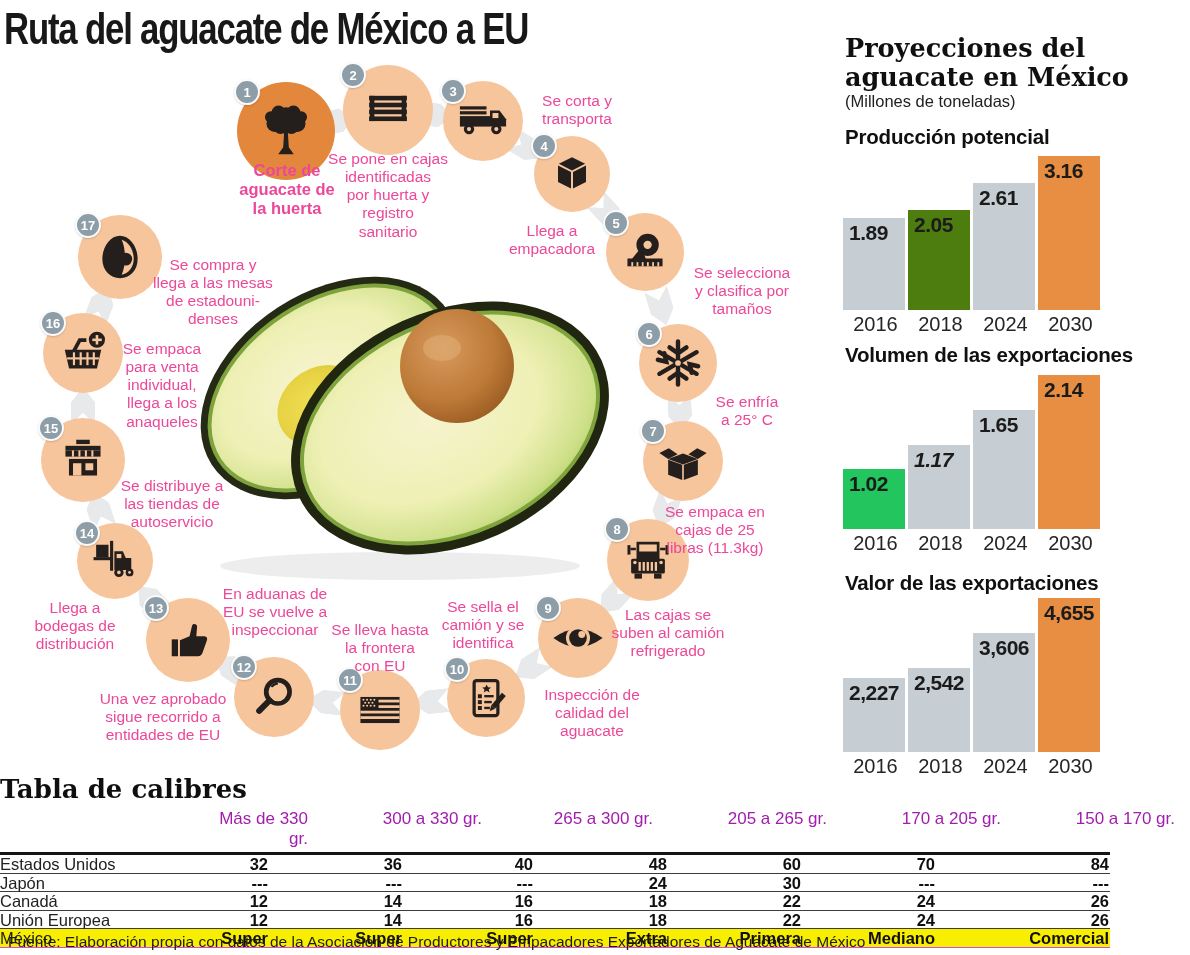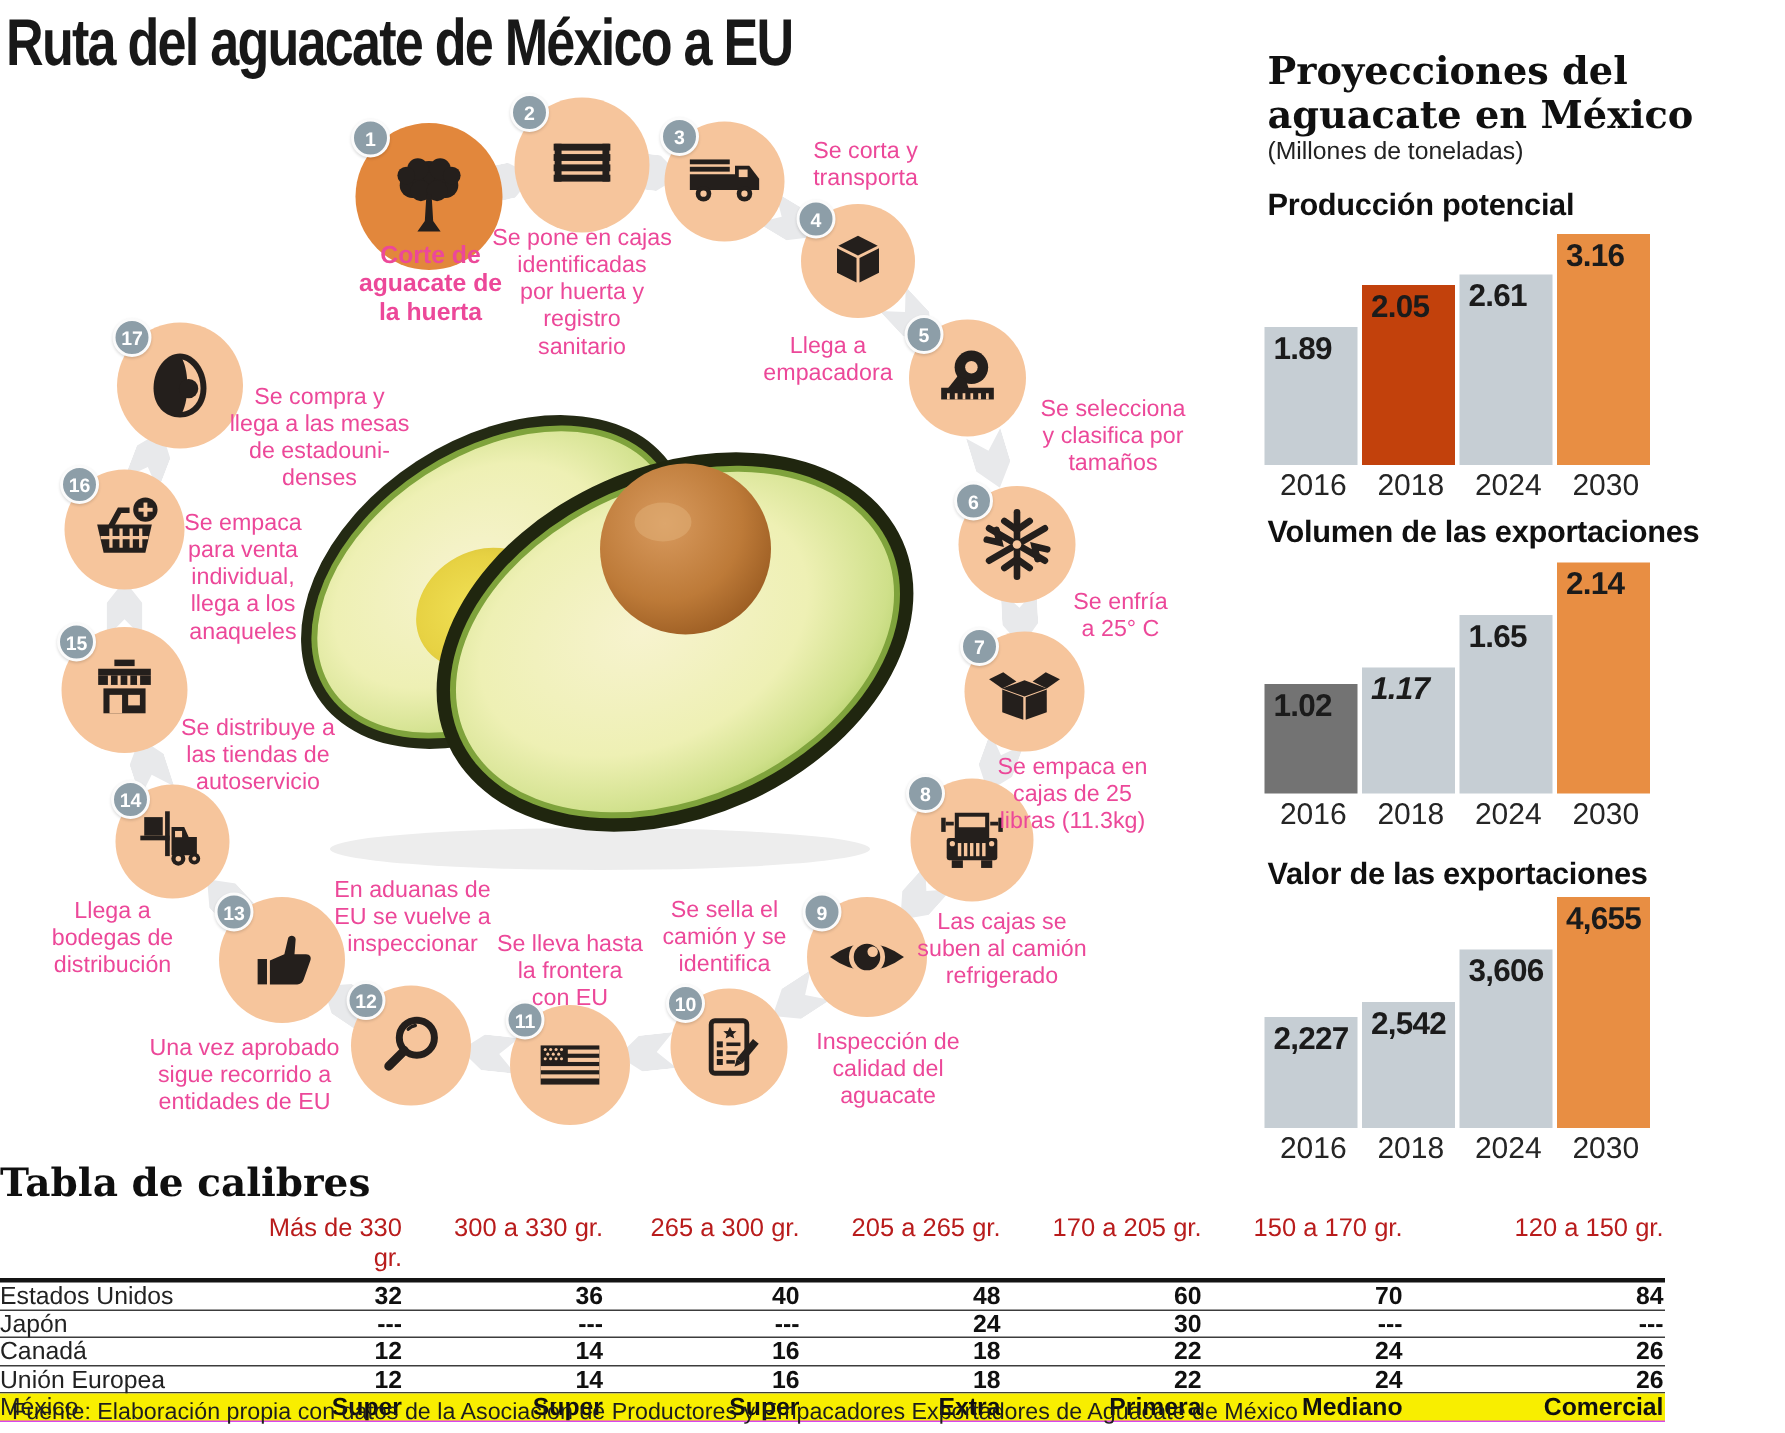--- a/index.html
+++ b/index.html
@@ -32,21 +32,21 @@
   .bars{position:absolute;left:843px;width:263px;height:160px;display:flex;align-items:flex-end;gap:3px;}
   .bar{width:62px;position:relative;}
   .bar-val{position:absolute;top:3px;left:6px;font-weight:bold;font-size:21px;color:#1b1b1b;
            letter-spacing:-0.5px;white-space:nowrap;}
   .years{position:absolute;left:843px;width:263px;display:flex;gap:3px;font-size:20px;color:#252525;}
   .years span{width:62px;padding-left:3px;text-align:center;}
   
   .cal{position:absolute;left:0;top:774px;width:1110px;}
   .cal-title{margin:0;font-family:"DejaVu Serif",serif;font-weight:bold;font-size:26px;color:#0f0f0f;}
   .cal-head{display:grid;grid-template-columns:160px 108px 134px 131px 134px 134px 134px 174px;
-            margin-top:5px;font-size:17px;color:#b91c1c;padding-bottom:3px;}
+            margin-top:5px;font-size:17px;color:#a21caf;padding-bottom:3px;gap:40px;}
   .cal-head div{text-align:right;}
   .cal-body{border-top:3px solid #141414;}
   .cal-row{display:grid;grid-template-columns:160px 108px 134px 131px 134px 134px 134px 174px;
            height:18.6px;line-height:18.2px;border-bottom:1.4px solid #3c3c3c;font-size:16.5px;}
   .cal-row:last-child{border-bottom:1px solid #d946ef;}
   .cal-row.highlight{background:#f8ee00;}
   .cal-label{text-align:left;color:#222;}
   .cal-cell{text-align:right;font-weight:bold;color:#101010;}
   .source{position:absolute;left:8px;top:933px;font-size:15.5px;color:#1d1d1d;}
   svg{display:block;}
@@ -425,40 +425,40 @@
 
   <h2 class="proj-title">Proyecciones del
 aguacate en México</h2>
   <div class="proj-sub">(Millones de toneladas)</div>
 
   <div class="chart-title" style="top:125px">Producción potencial</div>
   <div class="bars" style="top:150px">
     <div class="bar" style="height: 92px; background: rgb(198, 206, 212);">
         <span class="bar-val">1.89</span>
       </div>
-    <div class="bar" style="height: 120px; background: #c2410c; padding-left: 45px;">
+    <div class="bar" style="height: 100px; background: #4d7c0f; padding-left: 45px;">
         <span class="bar-val">2.05</span>
       </div>
     <div class="bar" style="height: 127px; background: rgb(198, 206, 212);">
         <span class="bar-val">2.61</span>
       </div>
     <div class="bar" style="height: 154px; background: rgb(232, 142, 67);">
         <span class="bar-val">3.16</span>
       </div>
   </div>
   <div class="years" style="top:313px">
     <span>2016</span>
     <span>2018</span>
     <span>2024</span>
     <span>2030</span>
   </div>
 
   <div class="chart-title" style="top:343px">Volumen de las exportaciones</div>
   <div class="bars" style="top:369px">
-    <div class="bar" style="height: 73px; background: #737373;">
+    <div class="bar" style="height: 60px; background: #22c55e;">
         <span class="bar-val">1.02</span>
       </div>
     <div class="bar" style="height: 84px; background: rgb(198, 206, 212); font-style: italic;">
         <span class="bar-val">1.17</span>
       </div>
     <div class="bar" style="height: 119px; background: rgb(198, 206, 212);">
         <span class="bar-val">1.65</span>
       </div>
     <div class="bar" style="height: 154px; background: rgb(232, 142, 67); text-align: center;">
         <span class="bar-val">2.14</span>

